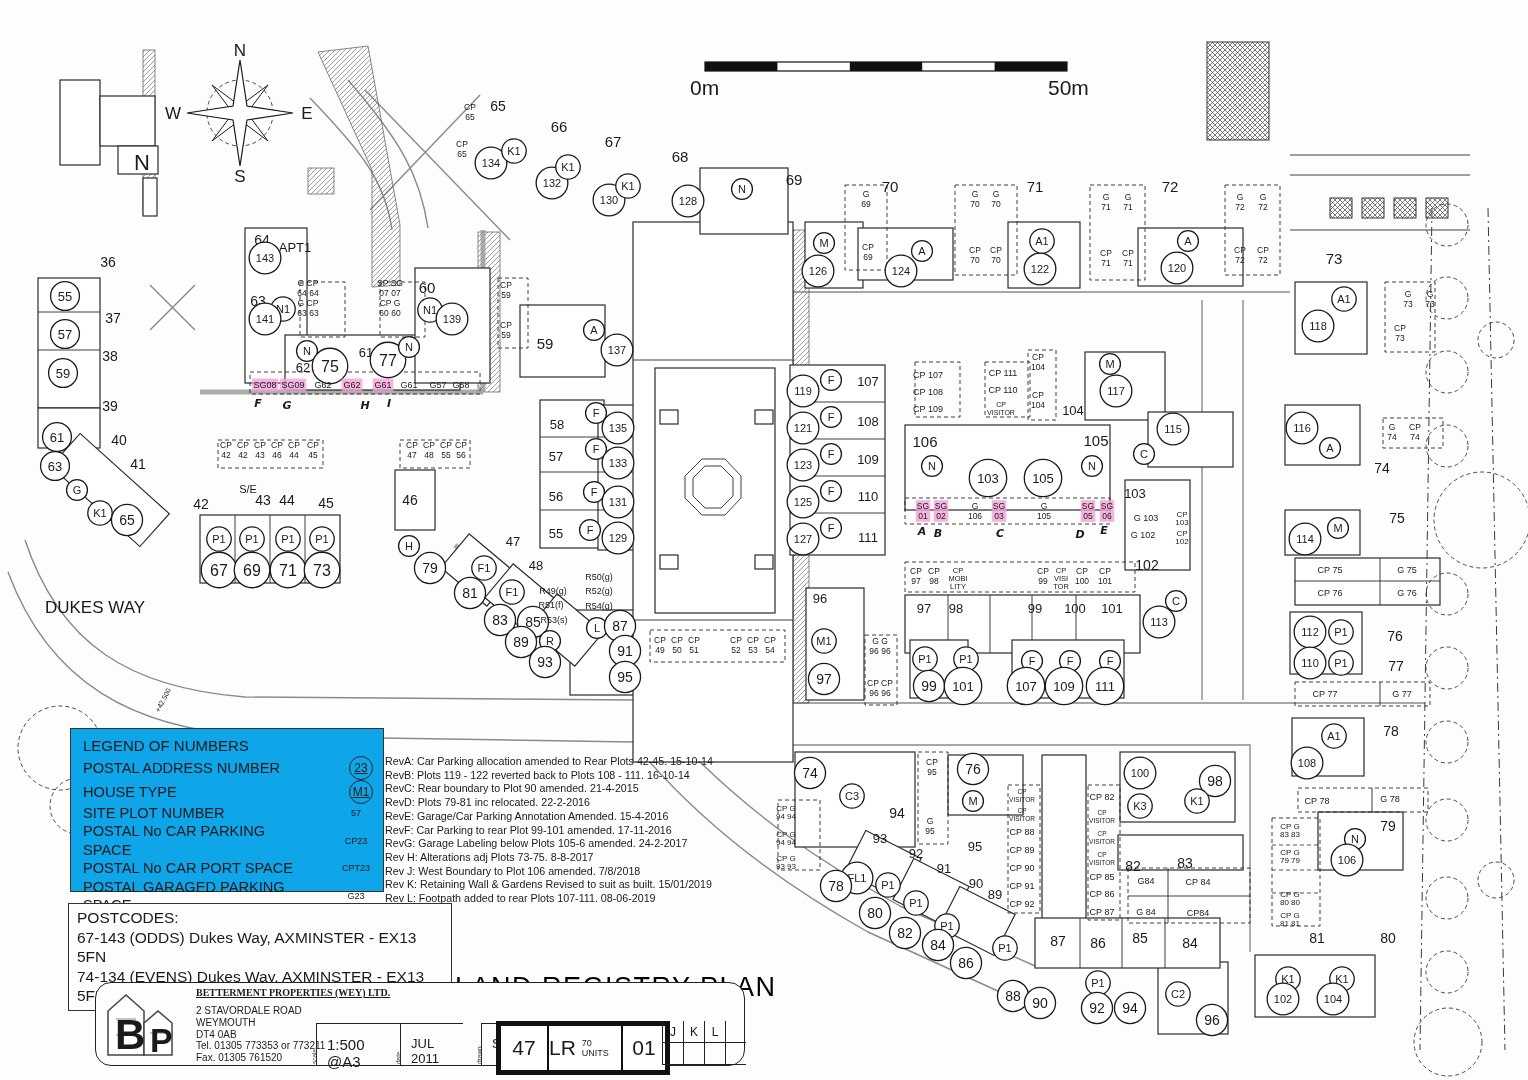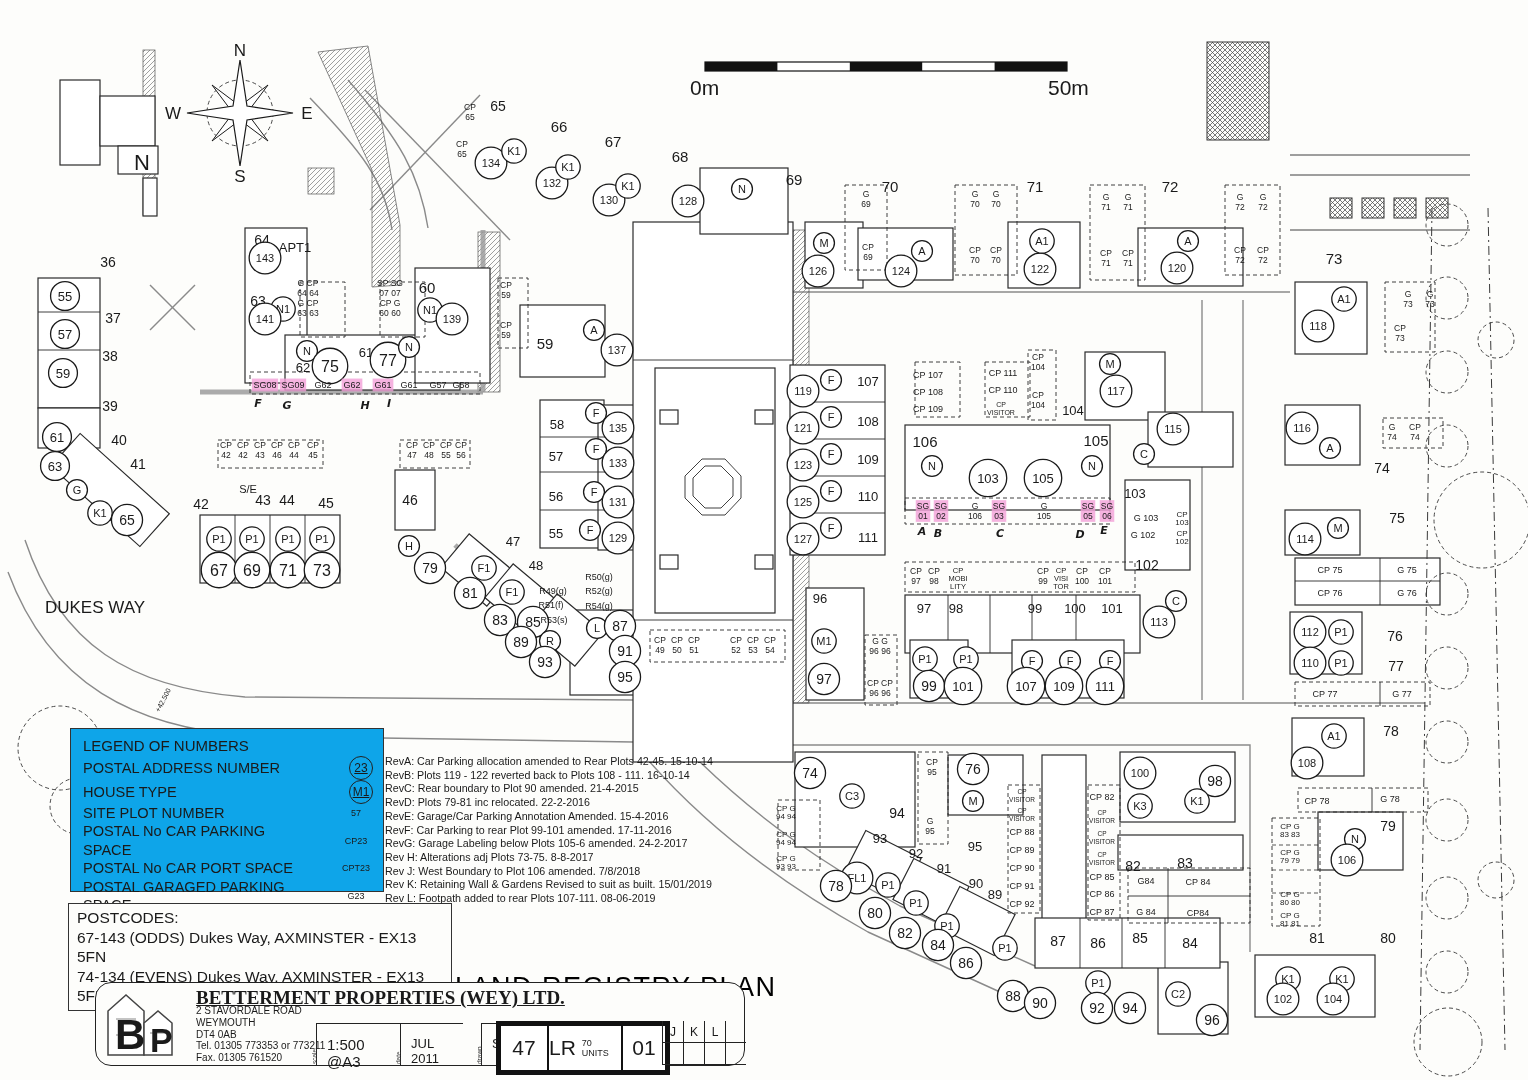--- a/index.html
+++ b/index.html
@@ -34,21 +34,21 @@
   .sym-plain{font-size:9px;flex:0 0 auto;min-width:34px;text-align:center;}
   .revs{left:385px;top:755px;width:345px;font-size:10.7px;line-height:13.7px;}
   .postcodes{left:68px;top:903px;width:384px;border:1.3px solid #333;
              background:#fdfdfb;padding:4px 8px;font-size:15.5px;line-height:19.5px;}
   .big-title{left:455px;top:972px;font-size:27px;letter-spacing:1.5px;color:#000000;}
 
   .tblock{left:95px;top:982px;width:650px;height:84px;border:1.4px solid #222;
           border-radius:16px;background:#fdfdfb;}
   .logo{position:absolute;left:8px;top:6px;width:88px;height:70px;}
   .company{position:absolute;left:100px;top:4px;font-family:"Liberation Serif",serif;
-           font-weight:bold;font-size:19px;text-decoration:underline;}
+           font-weight:bold;font-size:10px;text-decoration:underline;}
   .addr{position:absolute;left:100px;top:22px;font-size:10px;line-height:11.8px;}
   .cell{position:absolute;border-left:1.2px solid #222;border-top:1.2px solid #222;
         top:40px;height:42px;}
   .cell .rot{position:absolute;left:1px;bottom:2px;font-size:6.5px;transform:rotate(-90deg);
              transform-origin:left bottom;color:#333;}
   .cell .val{position:absolute;left:10px;top:12px;font-size:15px;}
   .numbox{position:absolute;left:400px;top:38px;width:164px;height:44px;
           border:5px solid #111;background:#fff;display:flex;}
   .numbox .nb{border-right:2px solid #111;display:flex;align-items:center;
               justify-content:center;font-size:21px;}

